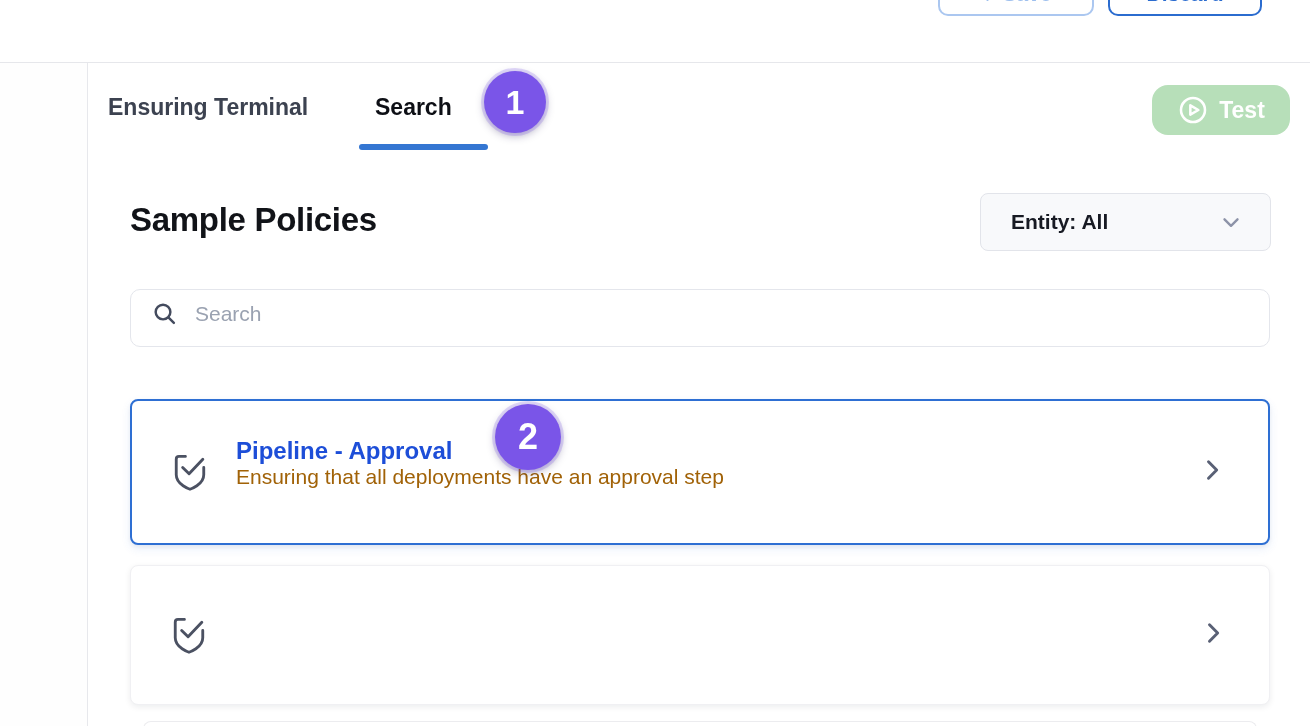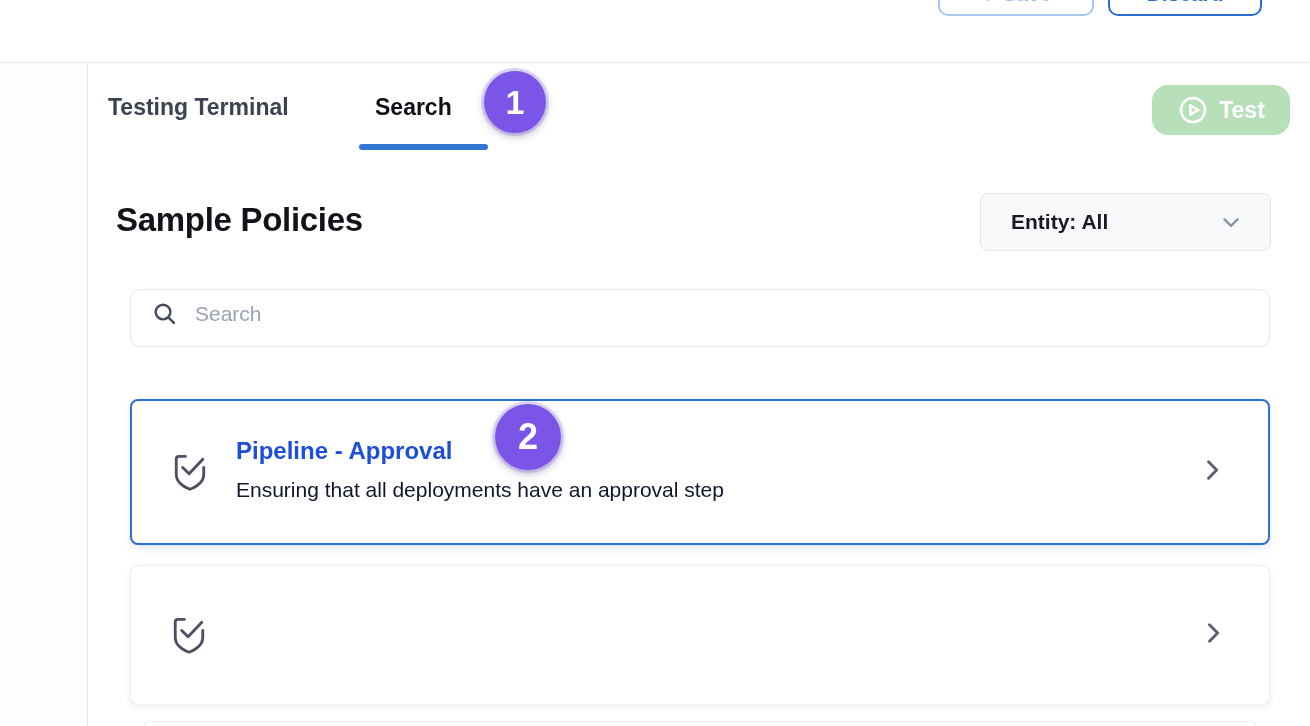--- a/index.html
+++ b/index.html
@@ -41,21 +41,21 @@
 
   
   .test-btn {
     position:absolute; left:1152px; top:85px; width:138px; height:50px;
     background:#b7dfb9; border:none; border-radius:16px; cursor:pointer;
     display:flex; align-items:center; justify-content:center; gap:10px;
     color:#ffffff; font-size:23px; font-weight:700;
   }
 
   
-  .page-title { position:absolute; left:116px; top:201px; font-size:33px; font-weight:700; color:#111318; letter-spacing:-0.3px; }
+  .page-title { position:absolute; left:130px; top:201px; font-size:33px; font-weight:700; color:#111318; letter-spacing:-0.3px; }
   .entity-select {
     position:absolute; left:980px; top:193px; width:291px; height:58px;
     background:#f8f9fb; border:1px solid #e2e4ea; border-radius:8px; cursor:pointer;
     display:flex; align-items:center; justify-content:space-between;
     padding:0 26px 0 30px; font-size:21px; font-weight:600; color:#171a23;
   }
 
   
   .search-box {
     position:absolute; left:130px; top:289px; width:1140px; height:58px;
@@ -77,21 +77,21 @@
   }
   .policy-card.plain {
     top:565px; height:140px; border:1px solid #f0f0f3;
     box-shadow:0 2px 6px rgba(16,24,40,0.08);
   }
   .policy-icon { position:absolute; left:36px; top:48px; }
   .policy-card.plain .policy-icon { top:46px; }
   .policy-text { position:absolute; left:104px; top:36px; }
   .policy-card.plain .policy-text { top:34px; }
   .policy-name { font-size:24px; font-weight:700; color:#1d4ed8; }
-  .policy-desc { font-size:21px; font-weight:400; color:#0f172a; margin-top:13px; }
+  .policy-desc { font-size:21px; font-weight:400; color:#a16207; }
   .policy-chevron { position:absolute; right:42px; top:50%; transform:translateY(-50%); }
 
   .next-card-peek {
     position:absolute; left:143px; top:721px; width:1114px; height:8px;
     background:#ffffff; border:1px solid #ececef; border-bottom:none;
     border-radius:10px 10px 0 0;
   }
 </style>
 </head>
 <body>
@@ -102,21 +102,21 @@
     <span class="plus">+</span>
     <span>Save</span>
   </button>
   <button class="top-btn discard-btn">
     <span>Discard</span>
   </button>
 
   <div class="top-divider"></div>
   <div class="left-rail"></div>
 
-  <span class="tab tab-inactive">Testing Terminal</span>
+  <span class="tab tab-inactive">Ensuring Terminal</span>
   <span class="tab tab-active">Search</span>
   <div class="tab-underline"></div>
 
   <div class="step-badge badge-1">1</div>
   <div class="step-badge badge-2">2</div>
 
   <button class="test-btn">
     <span style="display:flex;">
       <svg width="32" height="32" viewBox="0 0 24 24" fill="none" stroke="#ffffff" stroke-width="1.9" stroke-linecap="round" stroke-linejoin="round">
         <circle cx="12" cy="12" r="9"></circle>

